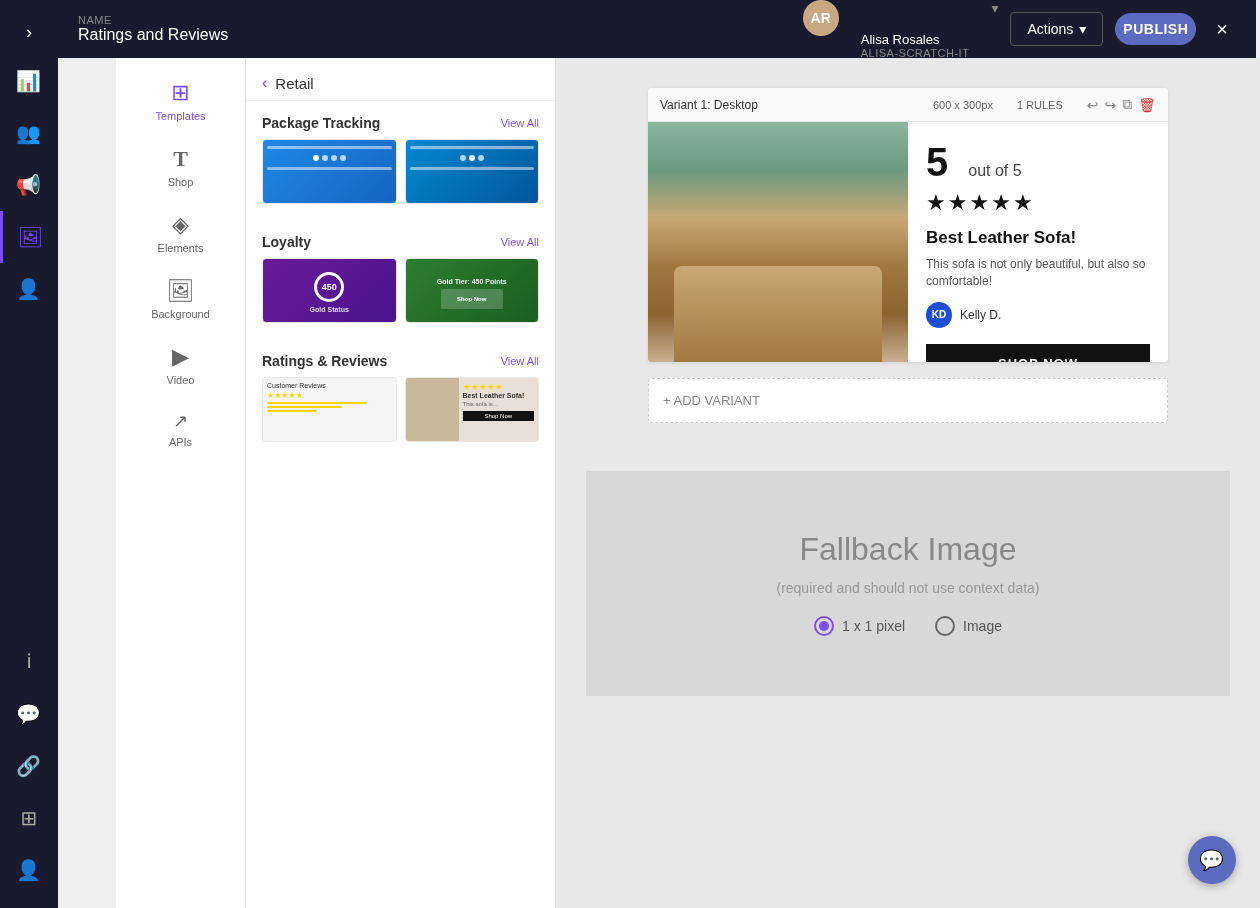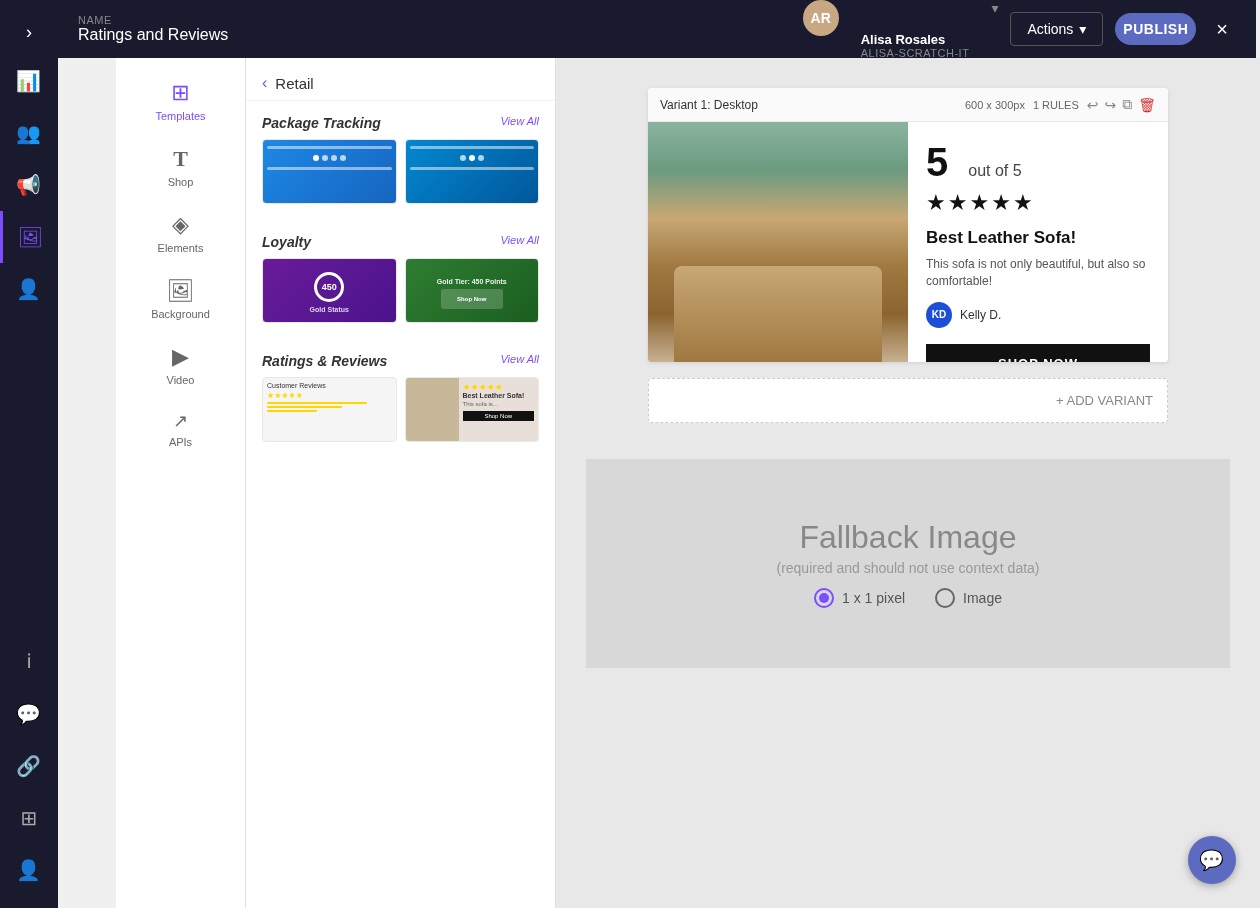--- a/index.html
+++ b/index.html
@@ -63,21 +63,21 @@
     .top-header .right-section { display: flex; align-items: center; gap: 12px; }
     .user-info { display: flex; gap: 22px; cursor: pointer; }
     .avatar {
       width: 36px; height: 36px; border-radius: 50%;
       background: #c8a882;
       overflow: hidden;
       display: flex; align-items: center; justify-content: center;
       font-size: 14px; color: white; font-weight: 600;
     }
     .user-text { display: flex; flex-direction: column; }
-    .user-name { color: white; font-size: 13px; font-weight: 700; margin-top: 32px; }
+    .user-name { color: white; font-size: 13px; font-weight: 400; margin-top: 32px; }
     .user-sub { color: #888; font-size: 11px; text-transform: uppercase; letter-spacing: 0.5px; }
     .actions-btn {
       background: transparent;
       border: 1px solid #555;
       color: white;
       padding: 8px 16px;
       border-radius: 4px;
       cursor: pointer;
       font-size: 14px;
       display: flex;
@@ -155,22 +155,22 @@
       font-size: 15px;
       font-weight: 500;
       color: #333;
       border-bottom: 1px solid #f0f0f0;
     }
     .back-arrow { color: #7c4dff; cursor: pointer; font-size: 16px; }
 
     .section-header {
       display: flex;
       justify-content: space-between;
+      align-items: center;
       padding: 14px 16px 8px;
-      font-style: italic;
     }
     .section-title { font-size: 14px; font-weight: 600; color: #333; }
     .view-all { color: #7c4dff; font-size: 11px; cursor: pointer; text-decoration: none; }
 
     .template-row {
       display: flex;
       gap: 8px;
       padding: 0 16px 16px;
     }
     .template-thumb {
@@ -222,21 +222,21 @@
     }
     .variant-header {
       display: flex;
       justify-content: space-between;
       align-items: center;
       padding: 8px 12px;
       background: #fafafa;
       border-bottom: 1px solid #e8e8e8;
     }
     .variant-label { font-size: 12px; color: #333; }
-    .variant-meta { display: flex; align-items: center; gap: 8px; font-size: 11px; color: #666; }
+    .variant-meta { display: flex; align-items: center; gap: 24px; font-size: 11px; color: #666; }
     .variant-actions { display: flex; gap: 6px; align-items: center; }
     .variant-actions span { cursor: pointer; color: #888; font-size: 14px; }
 
     
     .preview-content {
       display: flex;
       height: 240px;
     }
     .preview-image {
       width: 260px;
@@ -280,37 +280,37 @@
       cursor: pointer;
       margin-top: 8px;
       width: 100%;
     }
 
     .add-variant-btn {
       width: 520px;
       border: 1px dashed #ccc;
       background: white;
       padding: 14px;
-      text-align: right;
+      text-align: left;
       color: #888;
       font-size: 13px;
       cursor: pointer;
       border-radius: 4px;
     }
 
     
     .fallback-section {
       width: 100%;
       background: #d8d8d8;
       padding: 60px 30px;
       display: flex;
       flex-direction: column;
       align-items: center;
-      gap: 4px;
-      margin-top: 20px;
+      gap: 12px;
+      margin-top: 32px;
     }
     .fallback-title { font-size: 32px; color: #888; font-weight: 300; }
     .fallback-subtitle { font-size: 14px; color: #999; }
     .fallback-options { display: flex; gap: 30px; align-items: center; margin-top: 8px; }
     .radio-option { display: flex; align-items: center; gap: 8px; cursor: pointer; }
     .radio-circle {
       width: 20px; height: 20px; border-radius: 50%;
       border: 2px solid #7c4dff;
       display: flex; align-items: center; justify-content: center;
     }

